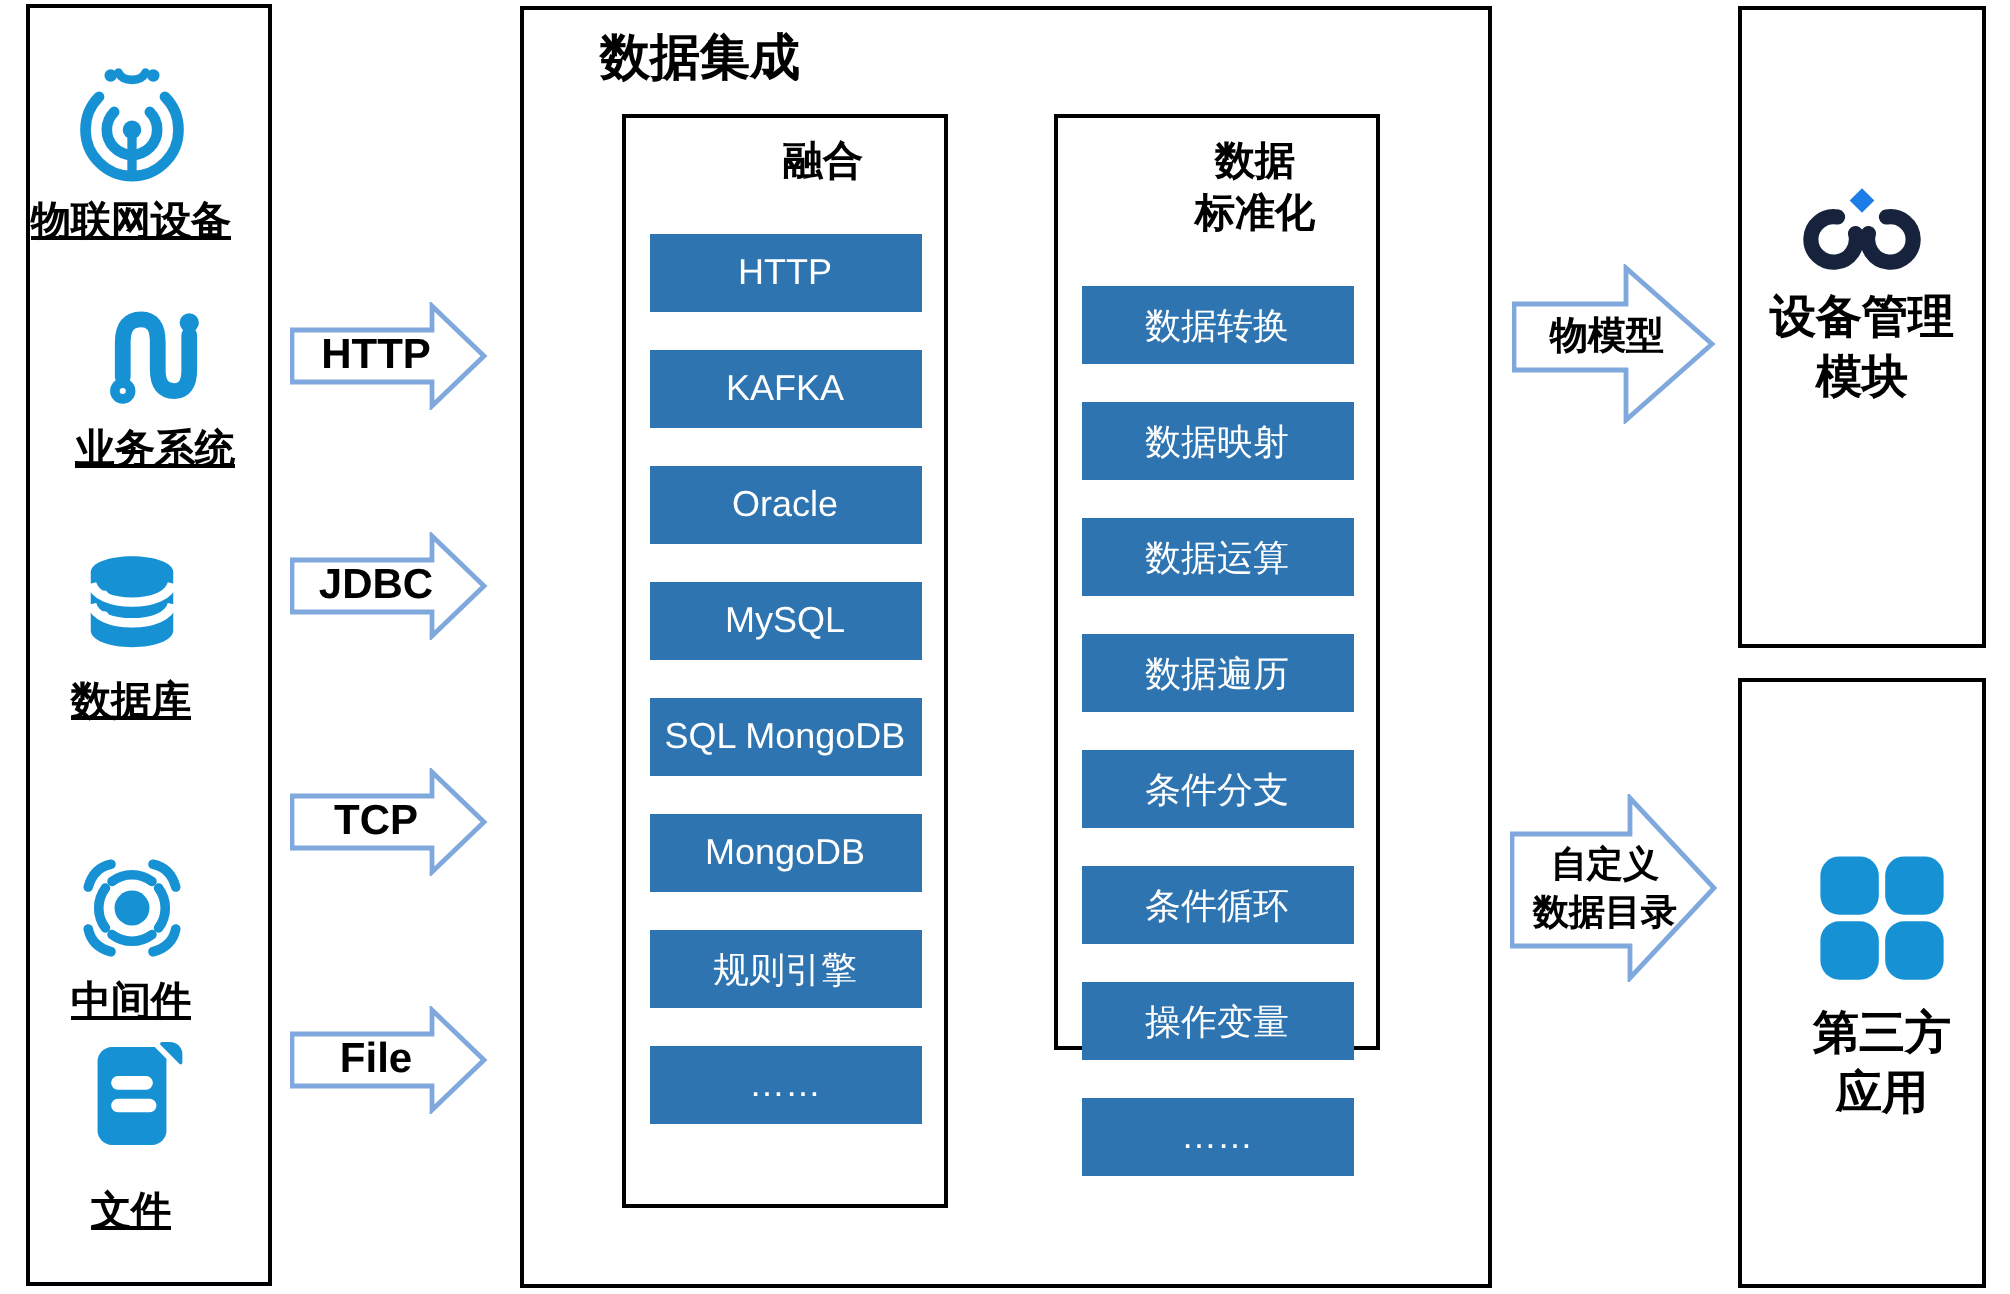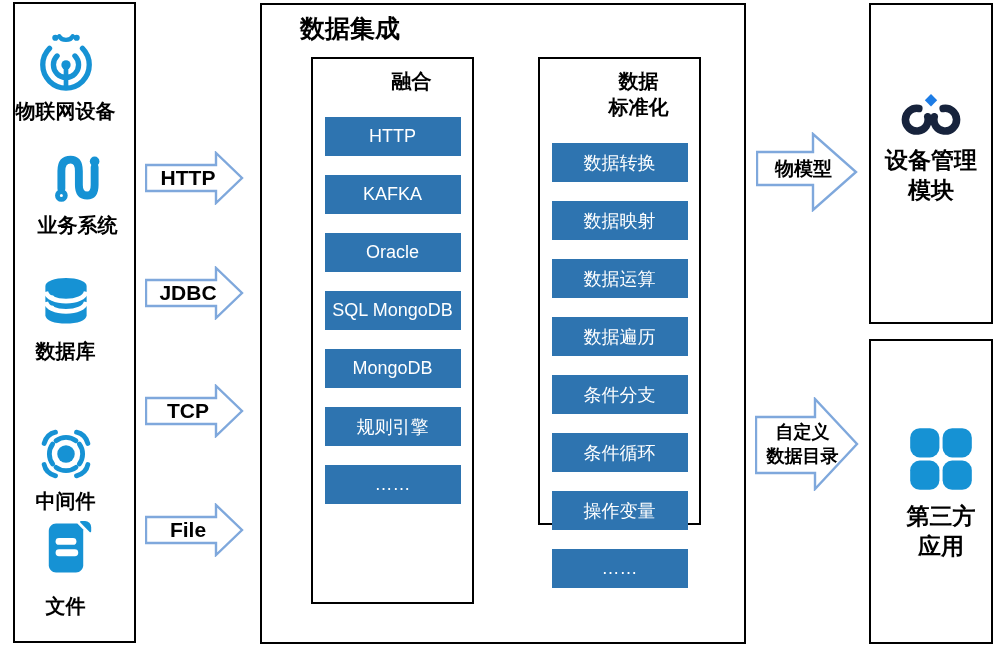--- a/index.html
+++ b/index.html
@@ -2,21 +2,21 @@
 <html><head>
 <meta charset="utf-8">
 <style>
   html,body{margin:0;padding:0;background:#fff;}
   #stage{
     position:relative;width:1005px;height:647px;background:#fff;overflow:hidden;
     font-family:"Liberation Sans","DejaVu Sans",sans-serif;color:#000;
   }
   .box{position:absolute;background:#fff;border:2px solid #000;box-sizing:border-box;}
   
-  .source{position:absolute;left:13px;width:105px;display:flex;flex-direction:column;align-items:center;gap:7px;text-align:center;}
+  .source{position:absolute;left:13px;width:105px;display:flex;flex-direction:column;align-items:center;gap:7px;text-align:center;text-decoration:underline;}
   .source .slabel{font-weight:bold;font-size:20px;line-height:24px;white-space:nowrap;}
   
   .parrow{position:absolute;width:100px;height:54px;}
   .parrow svg{position:absolute;left:0;top:0;}
   .parrow .alabel{position:absolute;left:0;top:0;width:86px;height:54px;display:flex;align-items:center;justify-content:center;font-weight:bold;font-size:21px;}
   
   #integration-title{position:absolute;left:260px;top:12px;width:535px;font-size:25px;font-weight:bold;margin-left:40px;}
   .col-title{font-weight:bold;font-size:20px;line-height:26px;text-align:center;padding-top:9px;margin-left:38px;}
   .btn-stack{display:flex;flex-direction:column;align-items:center;gap:19px;margin-top:23px;}
   .btn{width:136px;height:39px;background:#2E74B0;color:#fff;font-size:18px;display:flex;align-items:center;justify-content:center;white-space:nowrap;}
@@ -127,28 +127,29 @@
   <div id="integration-title">数据集成</div>
 
   <div class="box" style="left:311px;top:57px;width:163px;height:547px;">
     <div class="col-title">
       <div>融合</div>
     </div>
     <div class="btn-stack">
       <div class="btn">HTTP</div>
       <div class="btn">KAFKA</div>
       <div class="btn">Oracle</div>
+      <div class="btn">MySQL</div>
       <div class="btn">SQL MongoDB</div>
       <div class="btn">MongoDB</div>
       <div class="btn">规则引擎</div>
       <div class="btn">……</div>
     </div>
   </div>
 
-  <div class="box" style="left:538px;top:57px;width:163px;height:468px;">
+  <div class="box" style="left:527px;top:57px;width:163px;height:468px;">
     <div class="col-title">
       <div>数据</div>
       <div>标准化</div>
     </div>
     <div class="btn-stack">
       <div class="btn">数据转换</div>
       <div class="btn">数据映射</div>
       <div class="btn">数据运算</div>
       <div class="btn">数据遍历</div>
       <div class="btn">条件分支</div>
@@ -170,21 +171,21 @@
   <div class="oarrow" style="left:755px;top:397px;width:104px;height:94px;">
     <svg width="104" height="94" viewBox="0 0 104 94">
       <polygon points="1,20 60,20 60,2 102,47 60,92 60,76 1,76" fill="#fff" stroke="#7FA8DC" stroke-width="2.4"></polygon>
     </svg>
     <div class="olabel">
       <div>自定义</div>
       <div>数据目录</div>
     </div>
   </div>
 
-  <div class="box target-box" style="left:869px;top:3px;width:124px;height:321px;">
+  <div class="box target-box" style="left:869px;top:3px;width:124px;height:321px;font-family:Liberation Mono, monospace;">
     <svg width="72" height="42" viewBox="0 0 76 44" style="margin-top:88px;">
       <g fill="none" stroke="#17233C" stroke-width="8" stroke-linecap="round">
         <path d="M 34.6 24.9 A 12 12 0 1 1 25.1 16.2"></path>
         <path d="M 50.9 16.2 A 12 12 0 1 1 41.4 24.9"></path>
       </g>
       <path d="M 38 1 L 44.5 7.5 L 38 14 L 31.5 7.5 Z" fill="#1D7CE5"></path>
     </svg>
     <div class="target-label" style="margin-top:10px;">
       <div>设备管理</div>
       <div>模块</div>

